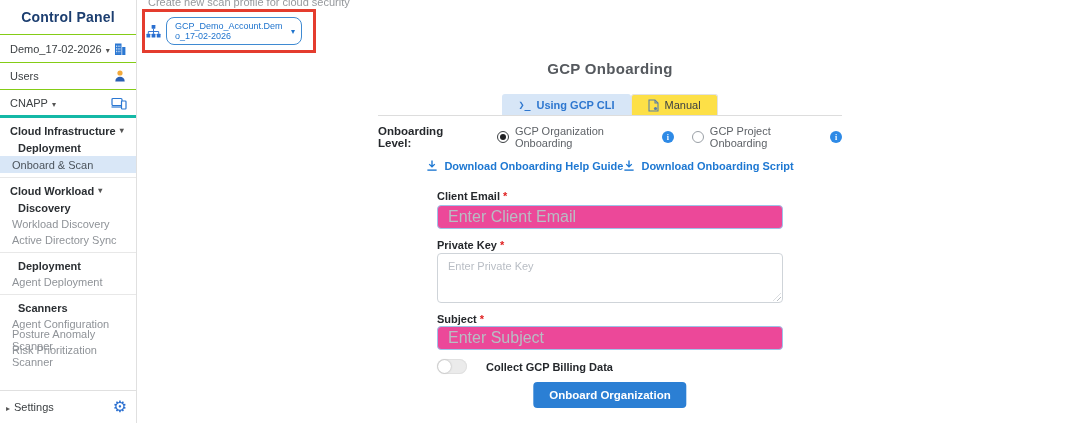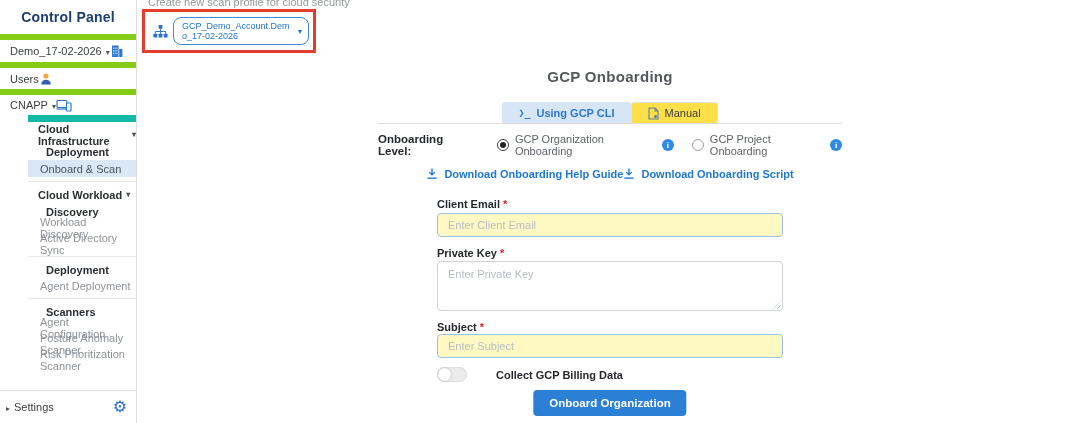--- a/index.html
+++ b/index.html
@@ -11,57 +11,57 @@
   
   .sidebar {
     position:absolute; left:0; top:0; width:137px; height:423px;
     background:#fff; border-right:1px solid #e0e0e0;
   }
   .sb-title {
     height:34px; display:flex; align-items:center; justify-content:center;
     font-size:14px; font-weight:bold; color:#1c3e70; letter-spacing:.2px;
   }
   .sb-row {
-    display:flex; align-items:center; 
-    padding:0 9px 0 10px; border-top:6px solid #84cc16;
+    display:flex; align-items:center; justify-content:space-between;
+    padding:0 9px 0 10px; border-top:1px solid #84cc16;
     font-size:11px; color:#3c4043; cursor:pointer;
   }
   .sb-row.h28{height:28px}.sb-row.h27{height:27px}.sb-row.h26{height:26px}
   .sb-caret { font-size:8px; color:#555; margin-left:4px; }
-  .sb-nav { border-top:7px solid #14b8a6; padding-top:4px;margin-left:28px; }
+  .sb-nav { border-top:3px solid #14b8a6; padding-top:4px; }
   .nav-row { display:flex; align-items:center; height:17px; font-size:11px; cursor:pointer; }
   .nav-group { padding-left:10px; font-weight:bold; color:#2b2f33; }
   .nav-sub   { padding-left:18px; font-weight:bold; color:#2b2f33; }
   .nav-item  { padding-left:12px; color:#8f9398; height:16px; font-size:11px; }
   .nav-item.selected { background:#d9e7f7; color:#4c545c; height:17px; }
   .nav-div { border-top:1px solid #e8e8e8; margin:4px 0; }
   .sb-settings {
     position:absolute; bottom:0; left:0; width:100%; height:33px;
     border-top:1px solid #e0e0e0; display:flex; align-items:center;
     justify-content:space-between; padding:0 9px 0 6px; font-size:11px; color:#3c4043;
     cursor:pointer; background:#fff;
   }
   .tri { font-size:8px; color:#555; margin-right:4px; }
   .gear { font-size:16px; color:#2a6fd0; line-height:1; }
   
   .main { position:absolute; left:137px; top:0; right:0; height:423px; }
   .subtitle { position:absolute; left:11px; top:-4px; font-size:11px; color:#95989c; white-space:nowrap; }
   .redbox {
     position:absolute; left:5px; top:9px; width:174px; height:44px;
-    border:3px solid #e43c2e; display:flex; align-items:center; padding-left:8px; gap:5px;
+    border:3px solid #e43c2e; display:flex; align-items:center; padding-left:1px; gap:5px;
     background:#fff;
   }
   .profile-select {
     display:flex; align-items:center; border:1.5px solid #3f8ad2; border-radius:8px;
     padding:3px 6px 3px 8px; color:#1e73cd; cursor:pointer; background:#fff;
   }
   .profile-select .txt { width:112px; font-size:9px; line-height:10px; word-break:break-all; }
   .profile-select .sb-caret { color:#1e73cd; }
   
-  .panel { position:absolute; left:241px; top:16px; width:464px; height:372px; }
+  .panel { position:absolute; left:241px; top:8px; width:464px; height:372px; }
   .panel-title { position:absolute; top:52px; width:100%; text-align:center;
     font-size:15px; font-weight:bold; color:#55595e; letter-spacing:.3px; }
   .tabs { position:absolute; top:86px; width:100%; display:flex; justify-content:center; }
   .tab {
     height:21px; display:flex; align-items:center; gap:6px; padding:0 16px;
     font-size:11px; cursor:pointer; border-radius:3px 3px 0 0;
   }
   .tab.active { background:#d7e6f7; color:#2e77cf; font-weight:bold; }
   .tab.plain { background:#fde047; color:#3c4043; border:1px solid #e2e2e2; border-bottom:none; }
   .term-ico { font-family:"DejaVu Sans Mono", monospace; font-weight:bold; font-size:10px; color:#2e77cf; }
@@ -77,34 +77,34 @@
     font-size:8px; font-weight:bold; display:flex; align-items:center; justify-content:center;
     font-family:"Liberation Serif", serif; cursor:pointer; flex:none; }
   .links-row { position:absolute; top:151px; width:100%; display:flex; justify-content:center; }
   .dl-link { display:flex; align-items:center; gap:6px; color:#1e78d2; font-size:11px;
     font-weight:bold; cursor:pointer; }
   
   .f-label { position:absolute; left:59px; font-size:11px; font-weight:bold; color:#25282c; }
   .req { color:#e02020; font-weight:bold; }
   .f-input {
     position:absolute; left:59px; width:346px; height:24px; border:1px solid #9dc2e8;
-    border-radius:4px; padding:0 10px; font-size:11px; color:#333; background:#fef9c3;
+    border-radius:4px; padding:0 10px; font-size:16px; color:#333; background:#ec4899;
     font-family:"Liberation Sans", sans-serif; outline:none;
   }
   .f-input::placeholder, .f-area::placeholder { color:#b8bdc4; }
   .area-wrap { position:absolute; left:59px; top:245px; width:346px; height:50px; }
   .f-area {
     width:100%; height:100%; border:1px solid #cfd4d9; border-radius:4px;
     padding:6px 10px; font-size:11px; color:#333; resize:none; outline:none;
     font-family:"Liberation Sans", sans-serif; background:#fff;
   }
   .grip { position:absolute; right:2px; bottom:2px; width:8px; height:8px; pointer-events:none;
     background:repeating-linear-gradient(135deg, transparent 0 2px, #b9bec3 2px 3px); 
     clip-path:polygon(100% 0, 100% 100%, 0 100%); }
-  .toggle-row { position:absolute; left:59px; top:351px; display:flex; align-items:center; gap:29px; }
+  .toggle-row { position:absolute; left:59px; top:351px; display:flex; align-items:center; gap:19px; }
   .toggle { width:30px; height:15px; border-radius:8px; background:#ebebeb; position:relative;
     cursor:pointer; flex:none; box-shadow:inset 0 0 0 1px #e0e0e0; }
   .knob { position:absolute; left:1px; top:1px; width:13px; height:13px; border-radius:50%;
     background:#fff; box-shadow:0 0 2px rgba(0,0,0,.3); }
   .toggle-lbl { font-size:11px; font-weight:bold; color:#25282c; }
   .submit-btn {
     position:absolute; top:374px; left:50%; transform:translateX(-50%);
     background:#2b7fd4; color:#fff; border:none; border-radius:4px;
     font-size:11.5px; font-weight:bold; padding:7px 16px; cursor:pointer;
     font-family:"Liberation Sans", sans-serif;

